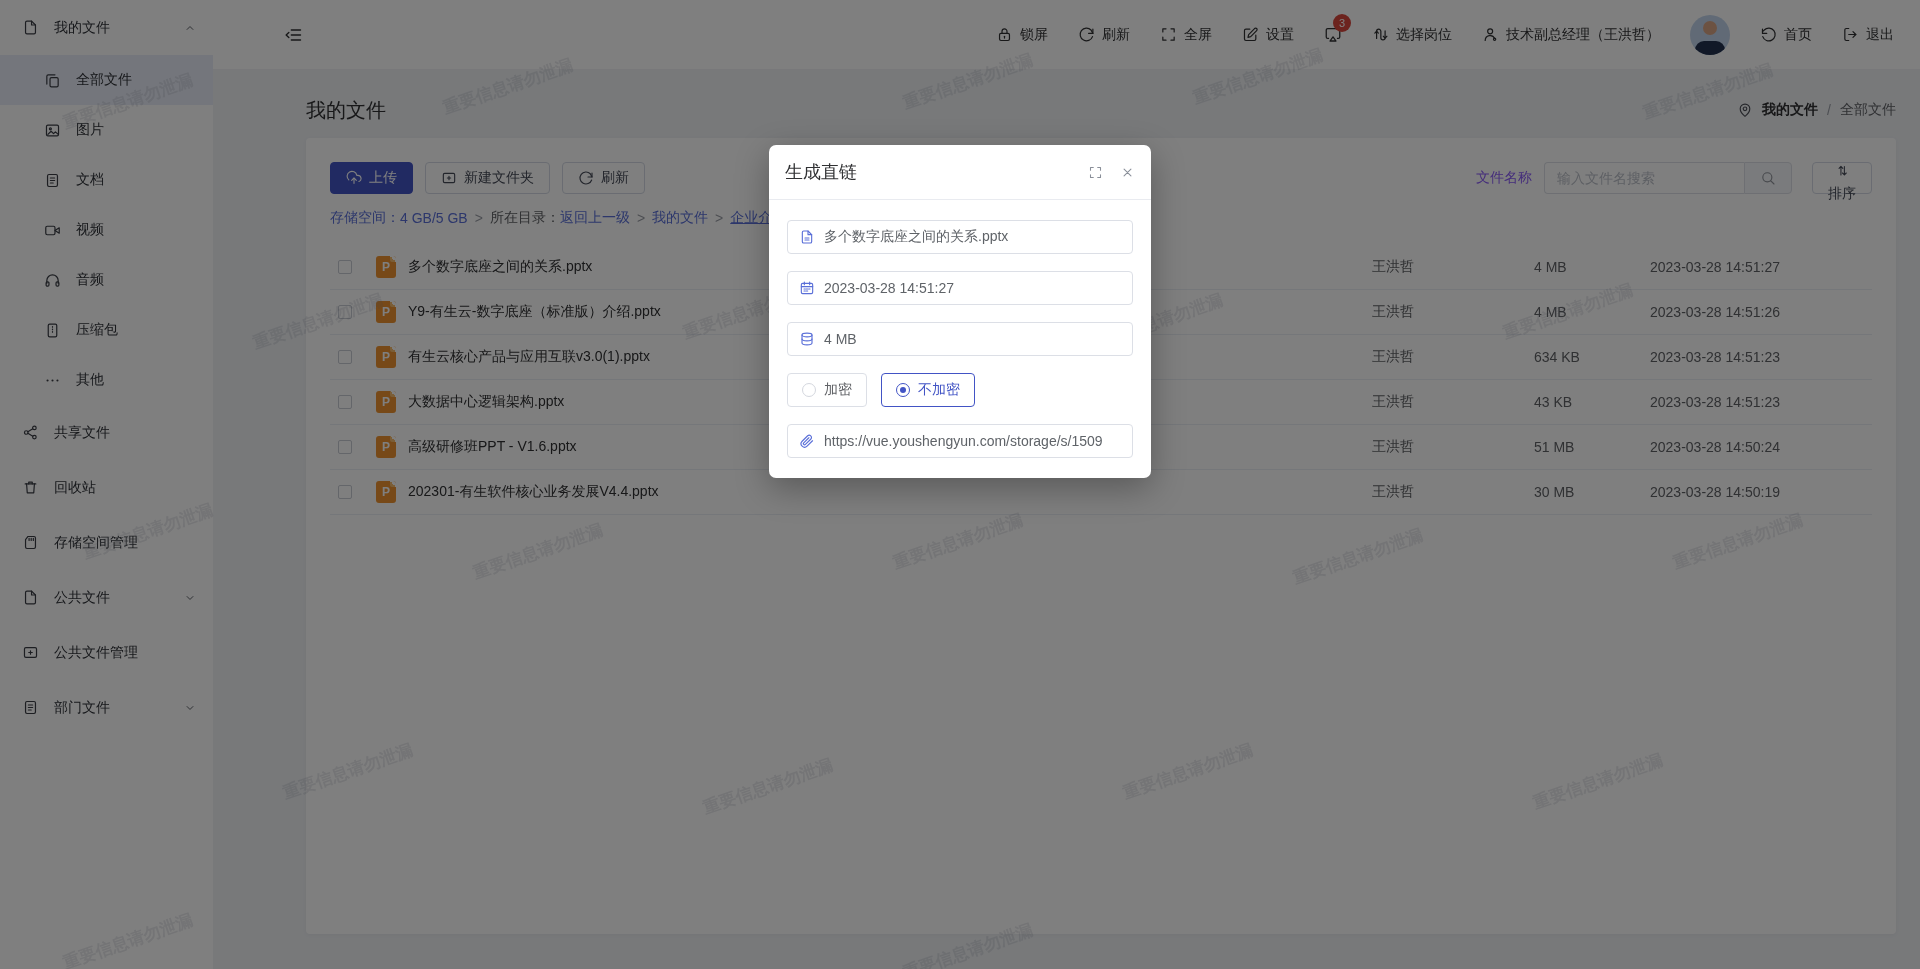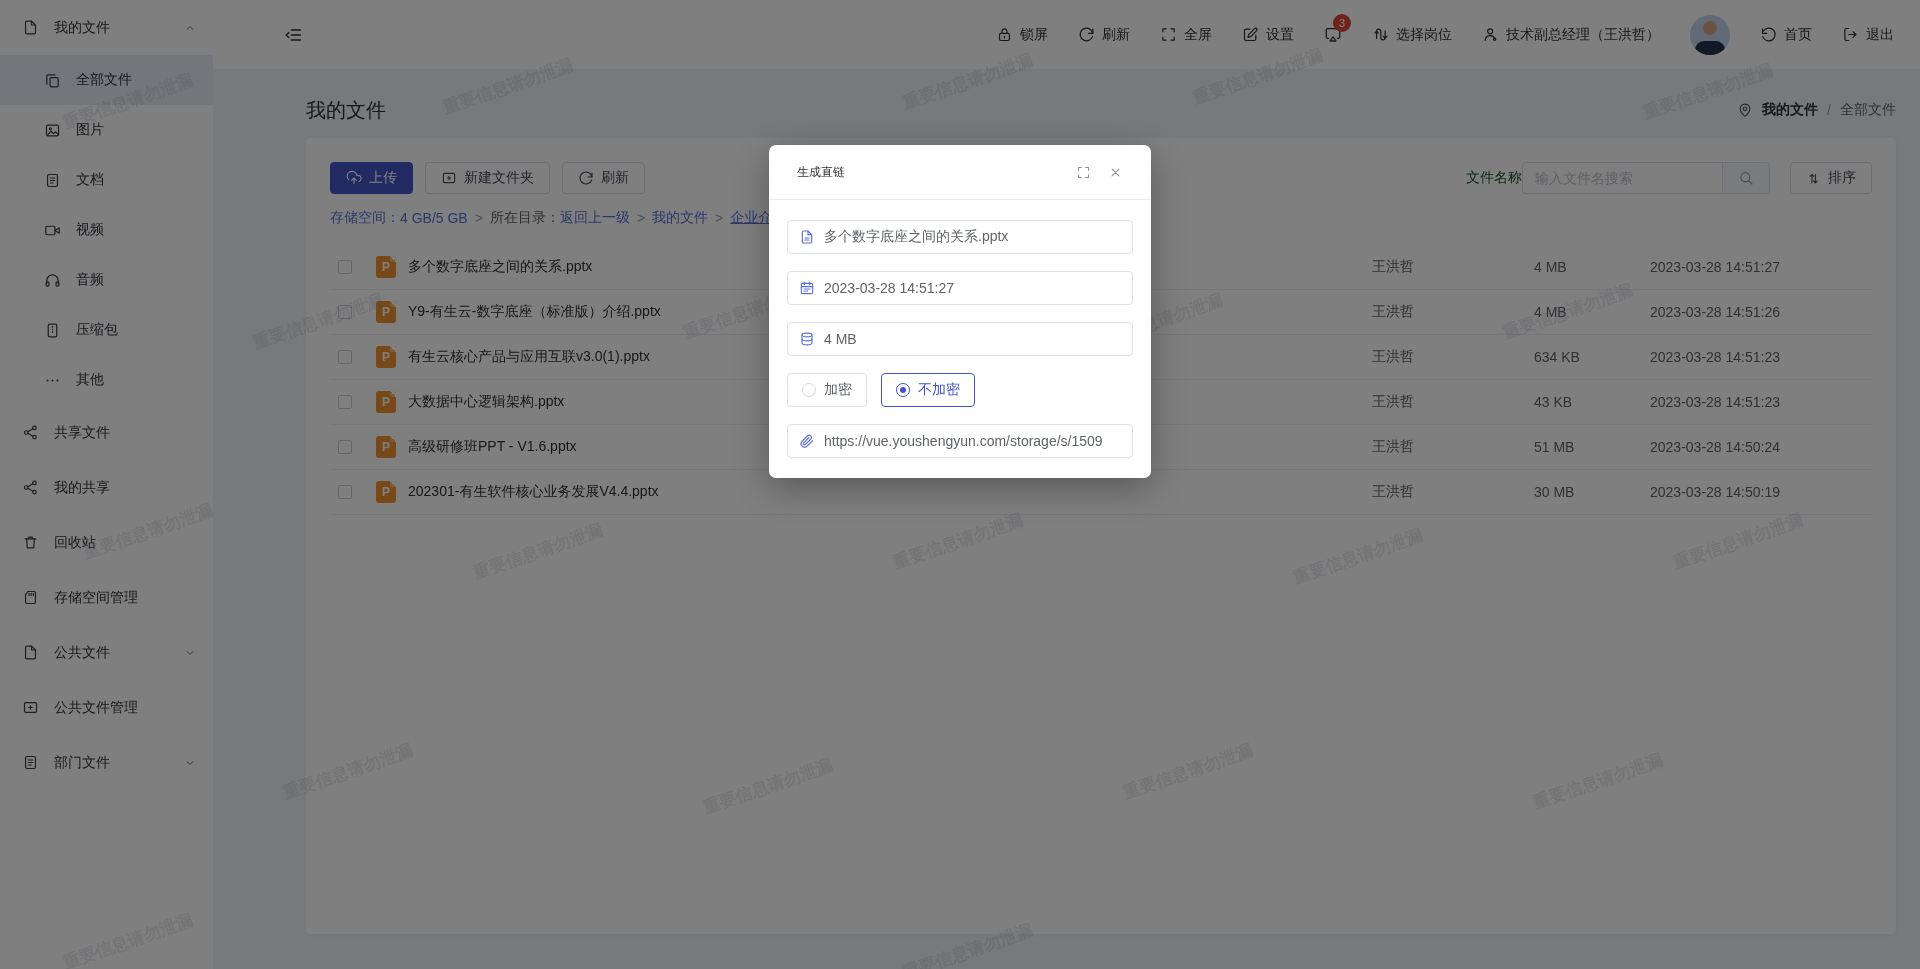--- a/index.html
+++ b/index.html
@@ -53,29 +53,29 @@
 
   .card { margin-top:10px; background:#fff; border-radius:4px; height:796px; padding:24px;
           box-shadow:0 1px 4px rgba(0,0,0,.04); }
   .toolbar { display:flex; align-items:center; }
   .btn { height:32px; display:inline-flex; align-items:center; gap:7px; padding:0 15px;
          border:1px solid #d4d9e4; border-radius:4px; background:#fff; color:#454a57;
          font-size:14px; cursor:pointer; }
   .btn + .btn { margin-left:12px; }
   .btn.primary { background:#4254c5; border-color:#4254c5; color:#fff; }
   .tb-right { margin-left:auto; display:flex; align-items:center; }
-  .search-label { margin-right:0; color:#14532d; }
+  .search-label { margin-right:12px; color:#8b5cf6; }
   .search { display:flex; height:32px; }
   .search input { width:200px; border:1px solid #dcdfe6; border-right:none; border-radius:4px 0 0 4px;
                   padding:0 12px; font-size:14px; color:#606266; outline:none;
                   font-family:"Liberation Sans", sans-serif; }
   .search input::placeholder { color:#bcc0c9; }
   .search-btn { width:48px; background:#f5f7fa; border:1px solid #dcdfe6; border-radius:0 4px 4px 0;
                 display:flex; align-items:center; justify-content:center; color:#8f939b; cursor:pointer; }
-  .sort-btn { margin-left:20px; }
+  .sort-btn { margin-left:20px;flex-direction:column; }
 
   .pathbar { margin-top:15px; display:flex; align-items:center; gap:7px; color:#606266; }
   .plink { color:#5a6fd8; cursor:pointer;text-align:center; }
   .plink.u { text-decoration:underline; }
   .psep { color:#9a9ea6; }
 
   .table { margin-top:18px; }
   .trow { display:flex; align-items:center; height:45px; border-bottom:1px solid #ebeef5;
           color:#606266; font-size:14px; }
   .trow.head { height:44px; color:#85878d; font-weight:700; }
@@ -94,22 +94,22 @@
 
   
   .watermarks { position:absolute; inset:0; z-index:5; pointer-events:none; overflow:hidden; }
   .wm { position:absolute; transform:rotate(-19deg); white-space:nowrap;
         color:rgba(125,135,150,.18); font-size:17px; font-weight:700; }
 
   
   .overlay { position:absolute; inset:0; background:rgba(0,0,0,.5); z-index:10; }
   .modal { position:absolute; left:769px; top:145px; width:382px; z-index:11; background:#fff;
            border-radius:7px; box-shadow:0 10px 34px rgba(0,0,0,.3); }
-  .modal-head { height:55px; display:flex; align-items:center; padding:0 28px;
-                border-bottom:1px solid #e9ebf0; font-size:12px; color:#303133; }
+  .modal-head { height:55px; display:flex; align-items:center; padding:0 16px;
+                border-bottom:1px solid #e9ebf0; font-size:18px; color:#303133; }
   .m-tools { margin-left:auto; display:flex; align-items:center; gap:17px; color:#8a8f99; }
   .m-tools > span { cursor:pointer; display:flex; }
   .modal-body { padding:20px 18px; display:flex; flex-direction:column; gap:17px; }
   .field { height:34px; border:1px solid #dcdfe6; border-radius:4px; display:flex; align-items:center;
            gap:9px; padding:0 11px; color:#5f6368; overflow:hidden; white-space:nowrap; }
   .field .fi { color:#5a6fd8; }
   .radio-row { display:flex; gap:14px; }
   .radio-box { height:34px; border:1px solid #dcdfe6; border-radius:4px; display:flex; align-items:center;
                gap:8px; padding:0 14px; color:#606266; cursor:pointer; background:#fff; }
   .rdot { width:14px; height:14px; border-radius:50%; border:1px solid #d4d7de; background:#fff;
@@ -318,26 +318,20 @@
       <svg class="ic mi" width="17" height="17" viewBox="0 0 24 24">
           <use href="#i-dots"></use>
         </svg>
       <span>其他</span>
     </div>
     <div class="menu-item">
       <svg class="ic mi" width="17" height="17" viewBox="0 0 24 24">
           <use href="#i-share"></use>
         </svg>
       <span>共享文件</span>
-    </div>
-    <div class="menu-item">
-      <svg class="ic mi" width="17" height="17" viewBox="0 0 24 24">
-          <use href="#i-share"></use>
-        </svg>
-      <span>我的共享</span>
     </div>
     <div class="menu-item">
       <svg class="ic mi" width="17" height="17" viewBox="0 0 24 24">
           <use href="#i-trash"></use>
         </svg>
       <span>回收站</span>
     </div>
     <div class="menu-item">
       <svg class="ic mi" width="17" height="17" viewBox="0 0 24 24">
           <use href="#i-storage"></use>

